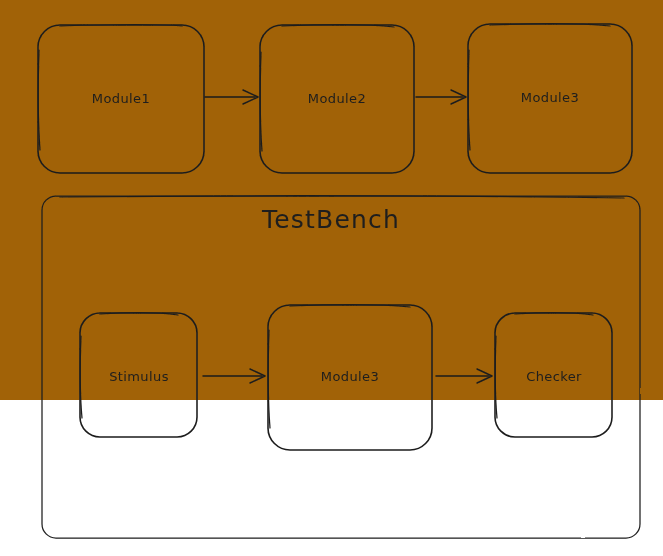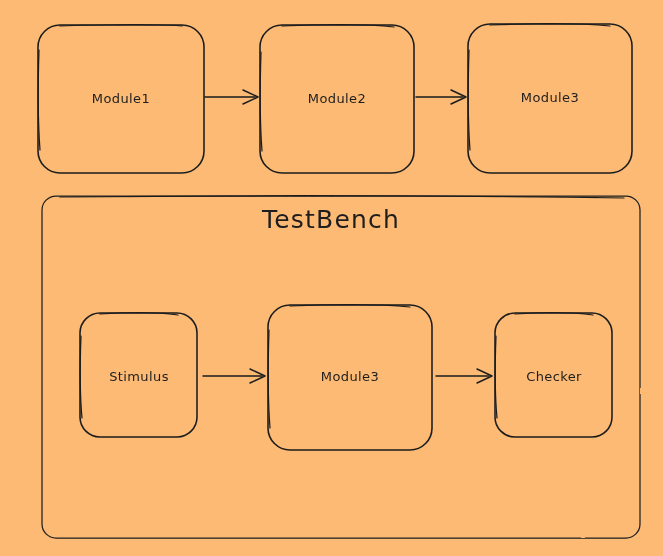--- a/index.html
+++ b/index.html
@@ -9,22 +9,22 @@
   }
   body {
     width: 663px;
     height: 556px;
     font-family: "DejaVu Sans", sans-serif;
     overflow: hidden;
   }
   #diagram-root {
     position: relative;
     width: 663px;
-    height: 556px;
-    background: #fdba74;
+    height: 400px;
+    background: #a16207;
   }
   svg.canvas {
     position: absolute;
     left: 0;
     top: 0;
     width: 663px;
     height: 556px;
     display: block;
   }
   .node-label {

